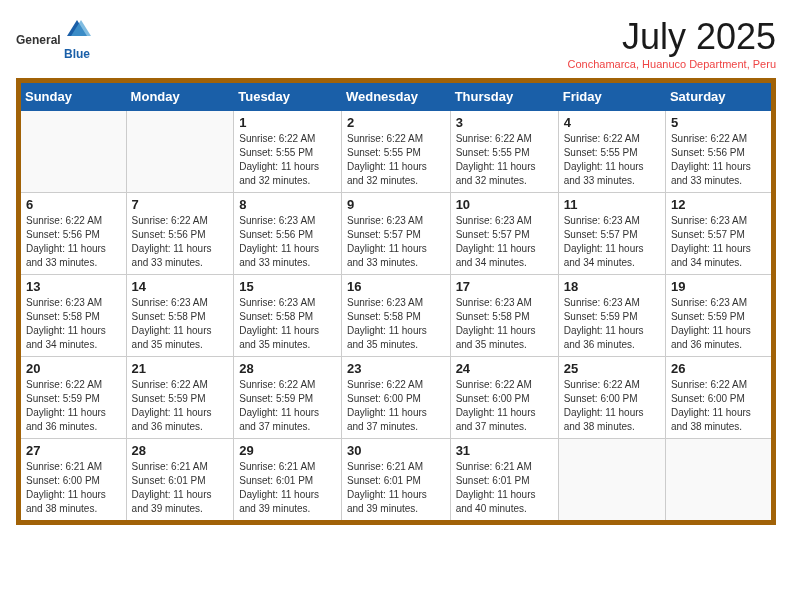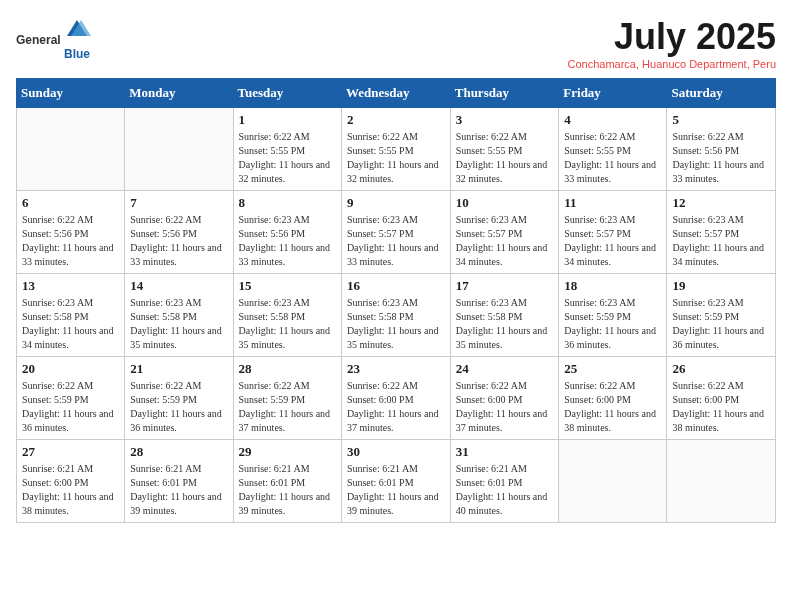--- a/index.html
+++ b/index.html
@@ -30,32 +30,31 @@
     .logo-icon {
       width: 28px;
       height: 28px;
       margin-left: 2px;
     }
     .title-block {
       text-align: right;
     }
     .month-title {
       font-size: 36px;
-      font-weight: bold;
+      font-weight: normal;
       color: #1a1a1a;
     }
     .location-title {
       font-size: 11px;
       color: #ef4444;
     }
     .calendar {
       width: 100%;
       border-collapse: collapse;
-      border: 1px solid #a16207;
-      font-family: Liberation Serif, serif;
+      border: 5px solid #a16207;
     }
     .calendar th {
       background-color: #1a5fa8;
       color: #fff;
       font-size: 13px;
       font-weight: bold;
       padding: 6px 4px;
       text-align: left;
       border: 1px solid #1a5fa8;
     }

